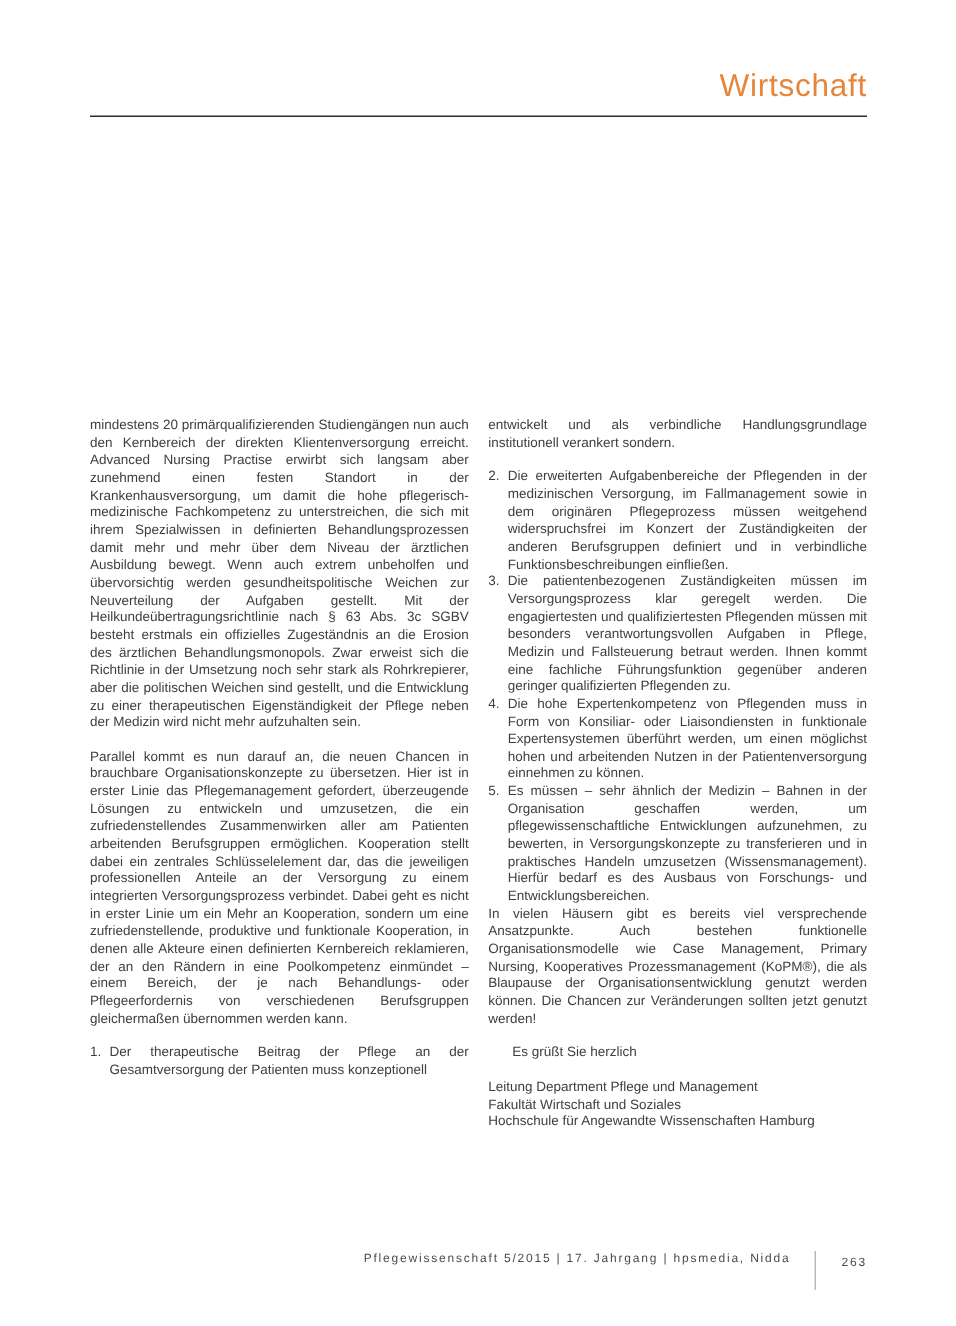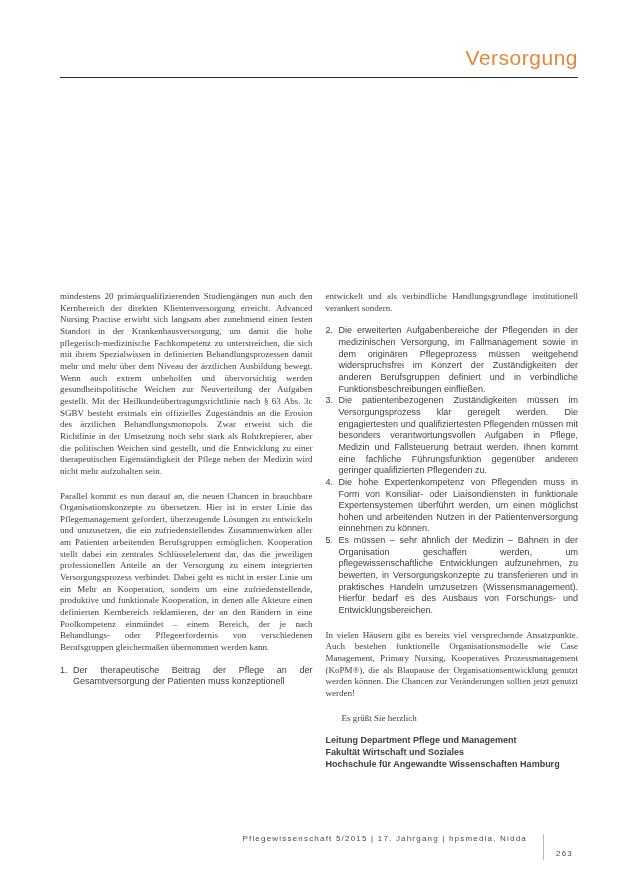--- a/index.html
+++ b/index.html
@@ -37,63 +37,63 @@
     display:flex;
     gap:13px;
   }
   .col{
     flex:1 1 0;
     color:var(--body_text);
     font-size:9px;
     line-height:11.65px;
     text-align:justify;
   }
-  .col p{margin:13px 0 11px 0;font-family:Liberation Serif, serif;}
+  .col p{margin:0 0 11px 0;}
   .list-item{display:flex;margin:0;}
   .list-num{flex:0 0 13px;text-align:left;}
   .list-text{flex:1 1 auto;text-align:justify;}
   .continuation{margin-left:13px;margin-bottom:0;}
   .closing{margin-top:11px;}
   .salutation{margin:0 0 18px 0;text-align:left;padding-left:16px;}
   .signature{
     font-family:"DejaVu Serif", serif;
     font-style:italic;
     color:var(--signature);
     font-size:10.5px;
     margin:0 0 16px 0;
     text-align:left;
   }
   .affiliation{text-align:left;}
-  .affiliation div{line-height:11.65px;font-weight:bold;}
+  .affiliation div{line-height:11.65px;}
   .footer{
     position:absolute;
     left:60px;right:59px;top:834px;
     display:flex;
     justify-content:flex-end;
     align-items:flex-start;
     color:var(--footer_text);
     font-size:8px;
     letter-spacing:1.2px;
   }
   .footer-journal{margin-top:0;}
   .footer-vline{
     width:1px;height:26px;
     background:#b9b9b9;
     margin:0 12px 0 16px;
     flex:0 0 1px;
   }
-  .footer-page{margin-top:15px;min-width:22px;text-align:left;}
+  .footer-page{margin-top:3px;min-width:22px;text-align:right;}
 </style>
 </head>
 <body>
 
 <div class="page">
 
   <div class="header">
-    <div class="header-title">Versorgung</div>
+    <div class="header-title">Wirtschaft</div>
     <hr class="header-rule">
   </div>
 
   <div class="content">
 
     <div class="col">
       <p>mindestens 20 primärqualifizierenden Studiengängen nun auch den Kernbereich der direkten Klientenversorgung erreicht. Advanced Nursing Practise erwirbt sich langsam aber zunehmend einen festen Standort in der Krankenhausversorgung, um damit die hohe pflegerisch-medizinische Fachkompetenz zu unterstreichen, die sich mit ihrem Spezialwissen in definierten Behandlungsprozessen damit mehr und mehr über dem Niveau der ärztlichen Ausbildung bewegt. Wenn auch extrem unbeholfen und übervorsichtig werden gesundheitspolitische Weichen zur Neuverteilung der Aufgaben gestellt. Mit der Heilkundeübertragungsrichtlinie nach § 63 Abs. 3c SGBV besteht erstmals ein offizielles Zugeständnis an die Erosion des ärztlichen Behandlungsmonopols. Zwar erweist sich die Richtlinie in der Umsetzung noch sehr stark als Rohrkrepierer, aber die politischen Weichen sind gestellt, und die Entwicklung zu einer therapeutischen Eigenständigkeit der Pflege neben der Medizin wird nicht mehr aufzuhalten sein.</p>
       <p>Parallel kommt es nun darauf an, die neuen Chancen in brauchbare Organisationskonzepte zu übersetzen. Hier ist in erster Linie das Pflegemanagement gefordert, überzeugende Lösungen zu entwickeln und umzusetzen, die ein zufriedenstellendes Zusammenwirken aller am Patienten arbeitenden Berufsgruppen ermöglichen. Kooperation stellt dabei ein zentrales Schlüsselelement dar, das die jeweiligen professionellen Anteile an der Versorgung zu einem integrierten Versorgungsprozess verbindet. Dabei geht es nicht in erster Linie um ein Mehr an Kooperation, sondern um eine zufriedenstellende, produktive und funktionale Kooperation, in denen alle Akteure einen definierten Kernbereich reklamieren, der an den Rändern in eine Poolkompetenz einmündet – einem Bereich, der je nach Behandlungs- oder Pflegeerfordernis von verschiedenen Berufsgruppen gleichermaßen übernommen werden kann.</p>
       <div class="list-item">
         <span class="list-num">1.</span>

